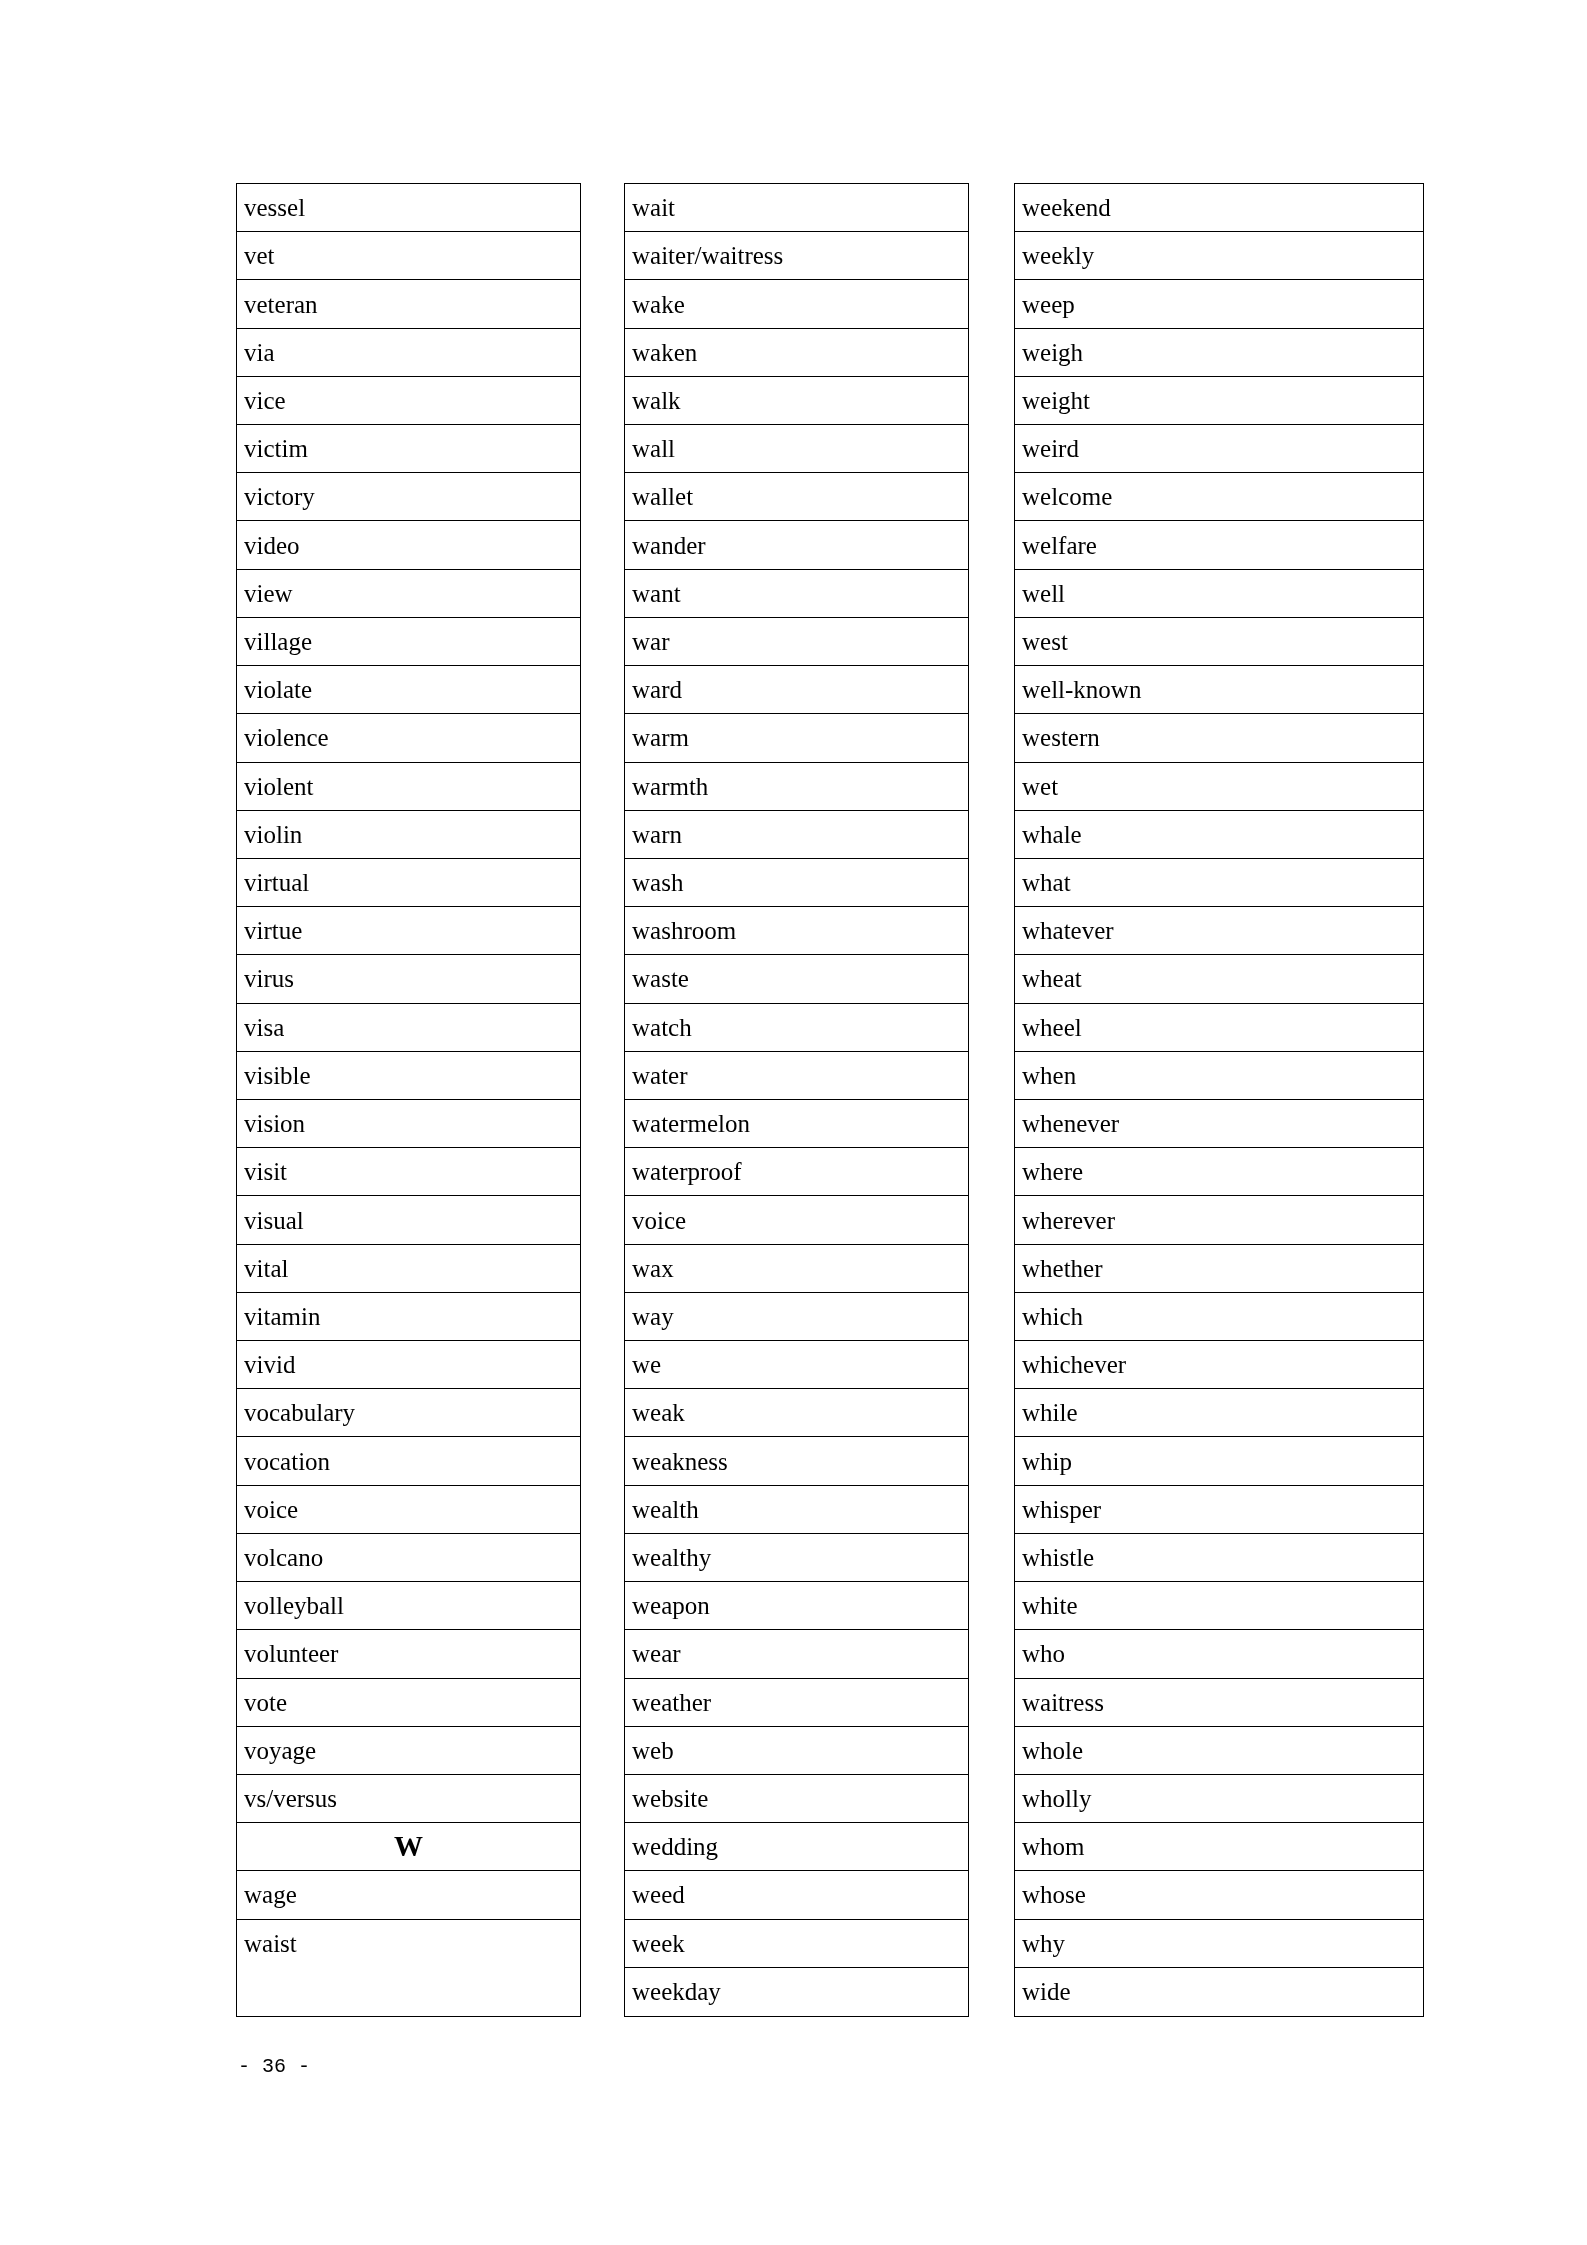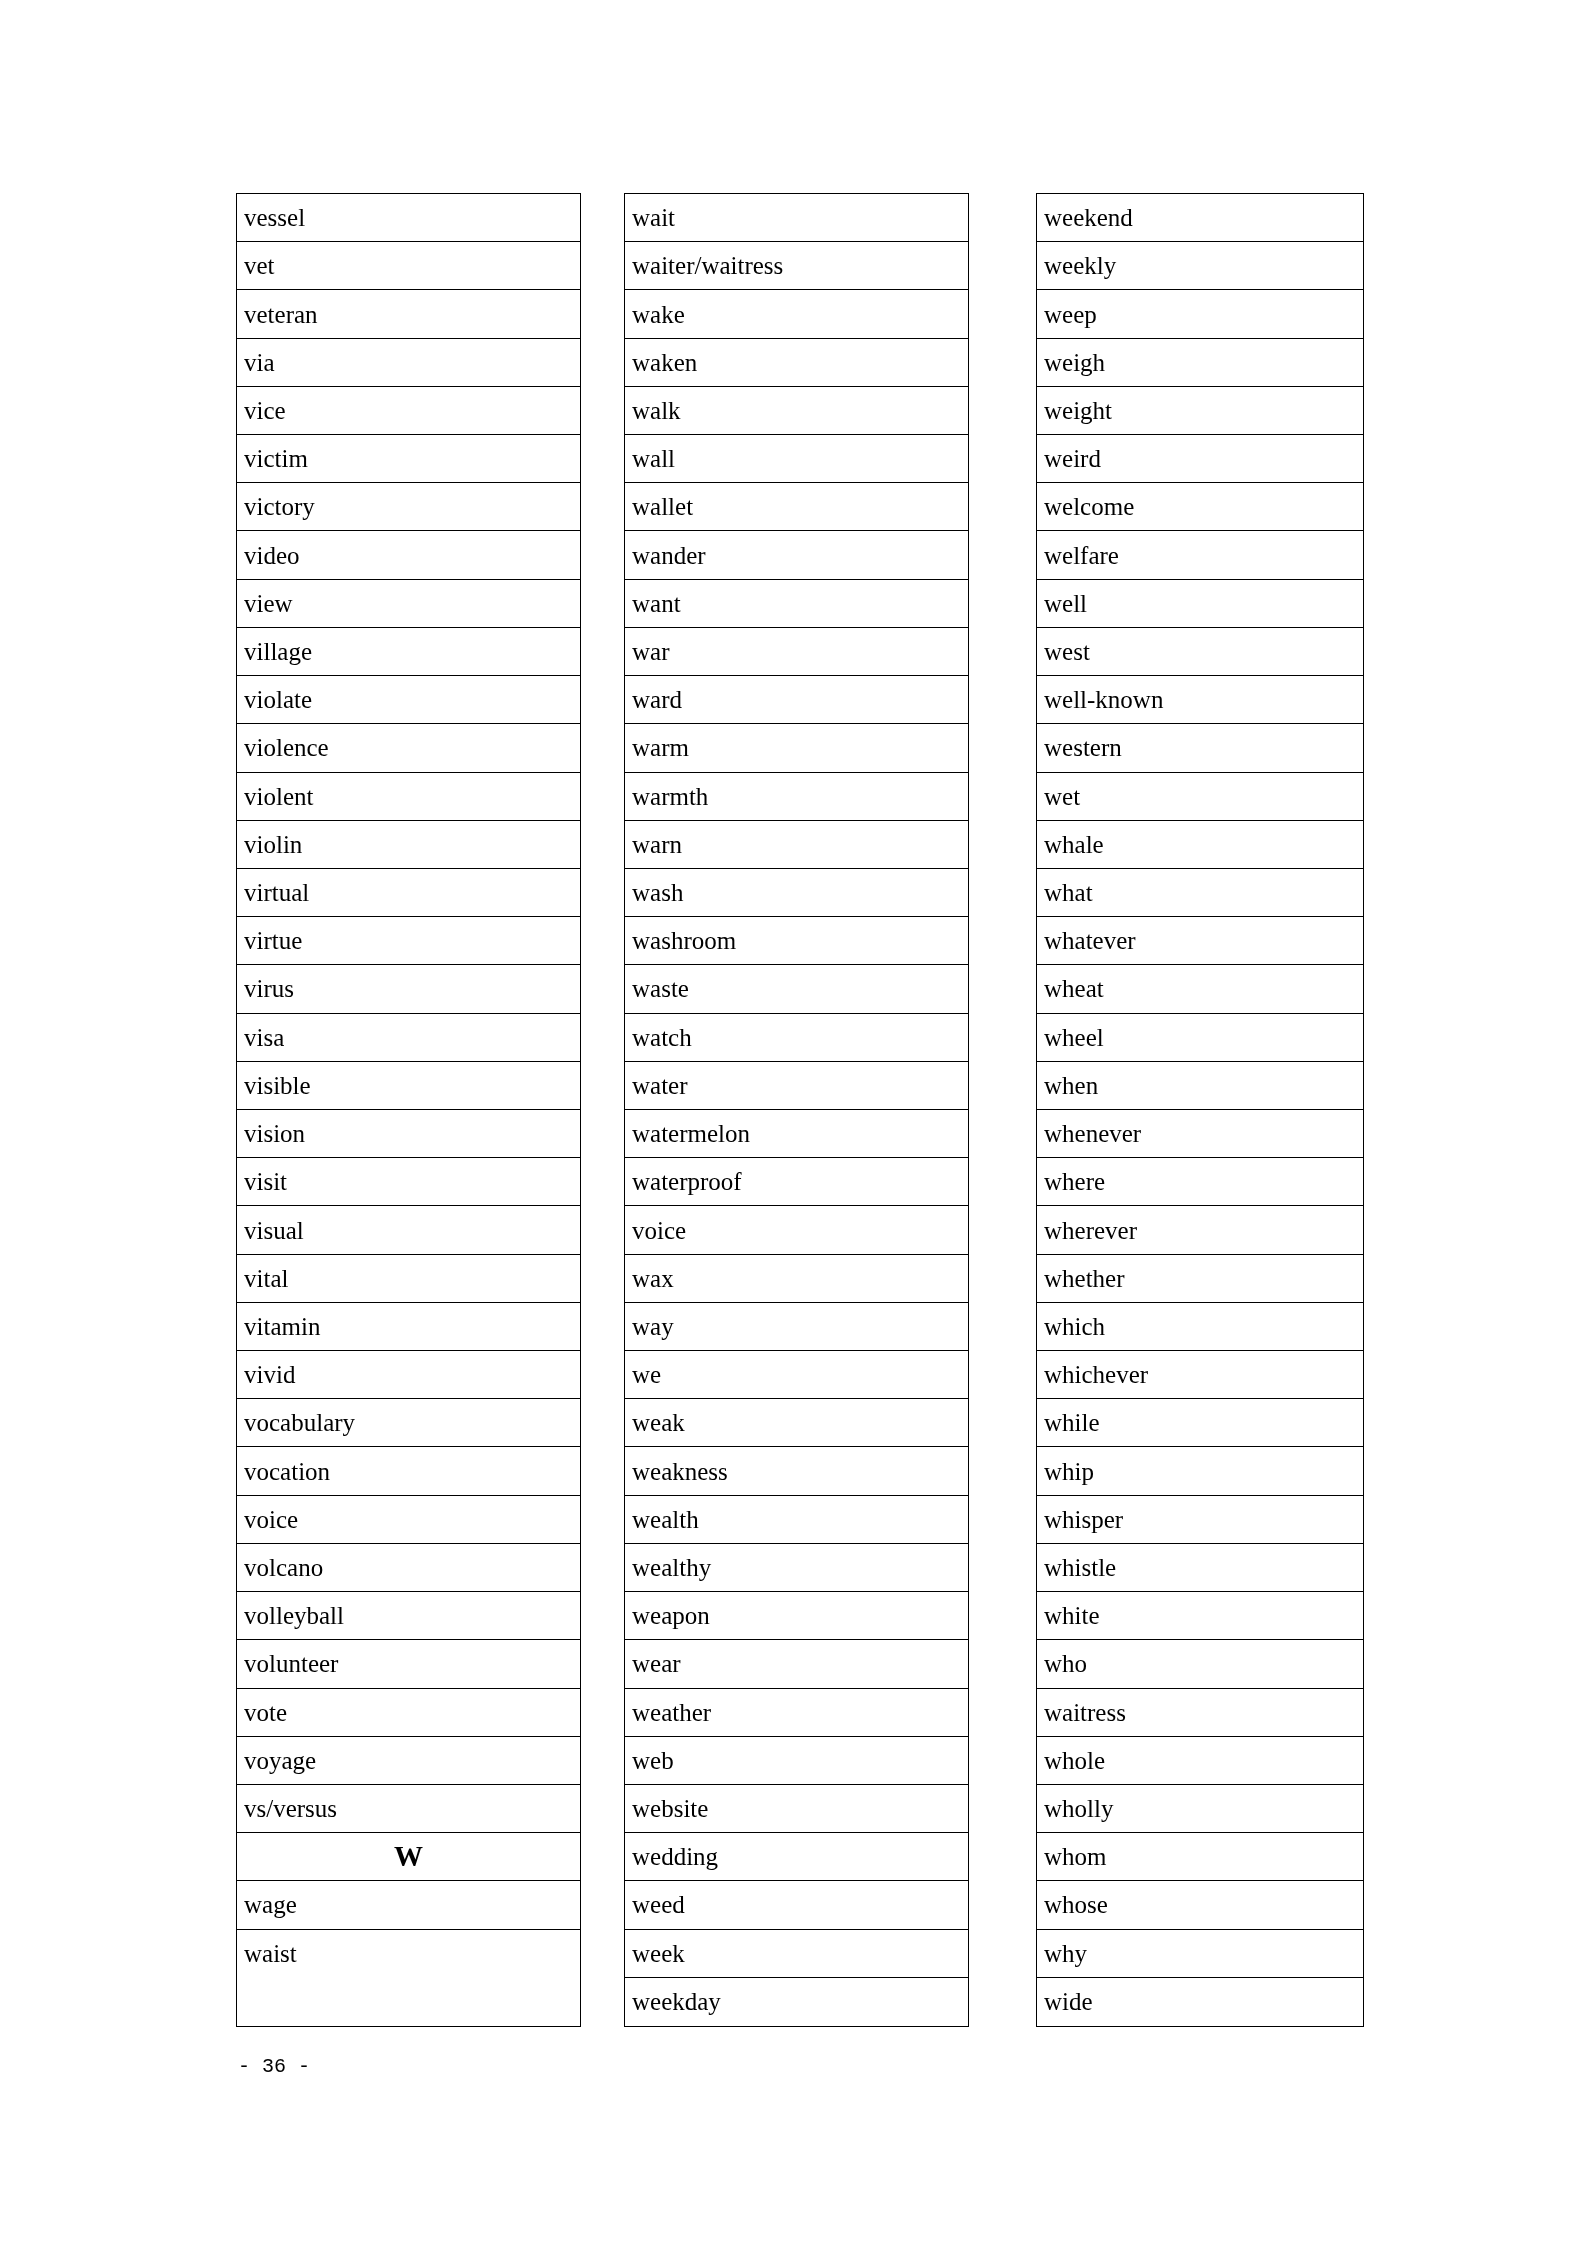--- a/index.html
+++ b/index.html
@@ -10,32 +10,32 @@
   #page {
     position: relative;
     width: 1587px;
     height: 2245px;
     background: #ffffff;
     font-family: "Liberation Serif", "DejaVu Serif", serif;
     color: #000000;
   }
   .word-column {
     position: absolute;
-    top: 193px;
+    top: 183px;
     height: 1834px;
     border: 1px solid #000000;
     box-sizing: border-box;
     display: grid;
     grid-template-rows: repeat(38, 1fr);
     background: #ffffff;
     font-family: Liberation Serif, serif;
   }
   #column-1 { left: 236px; width: 345px; }
   #column-2 { left: 624px; width: 345px; }
-  #column-3 { left: 1014px; width: 328px; margin-left: 22px; }
+  #column-3 { left: 1014px; width: 410px; }
   .word-cell {
     border-bottom: 1px solid #000000;
     box-sizing: border-box;
     display: flex;
     align-items: center;
     padding-left: 7px;
     font-size: 25px;
     line-height: 1;
     white-space: nowrap;
     overflow: hidden;

